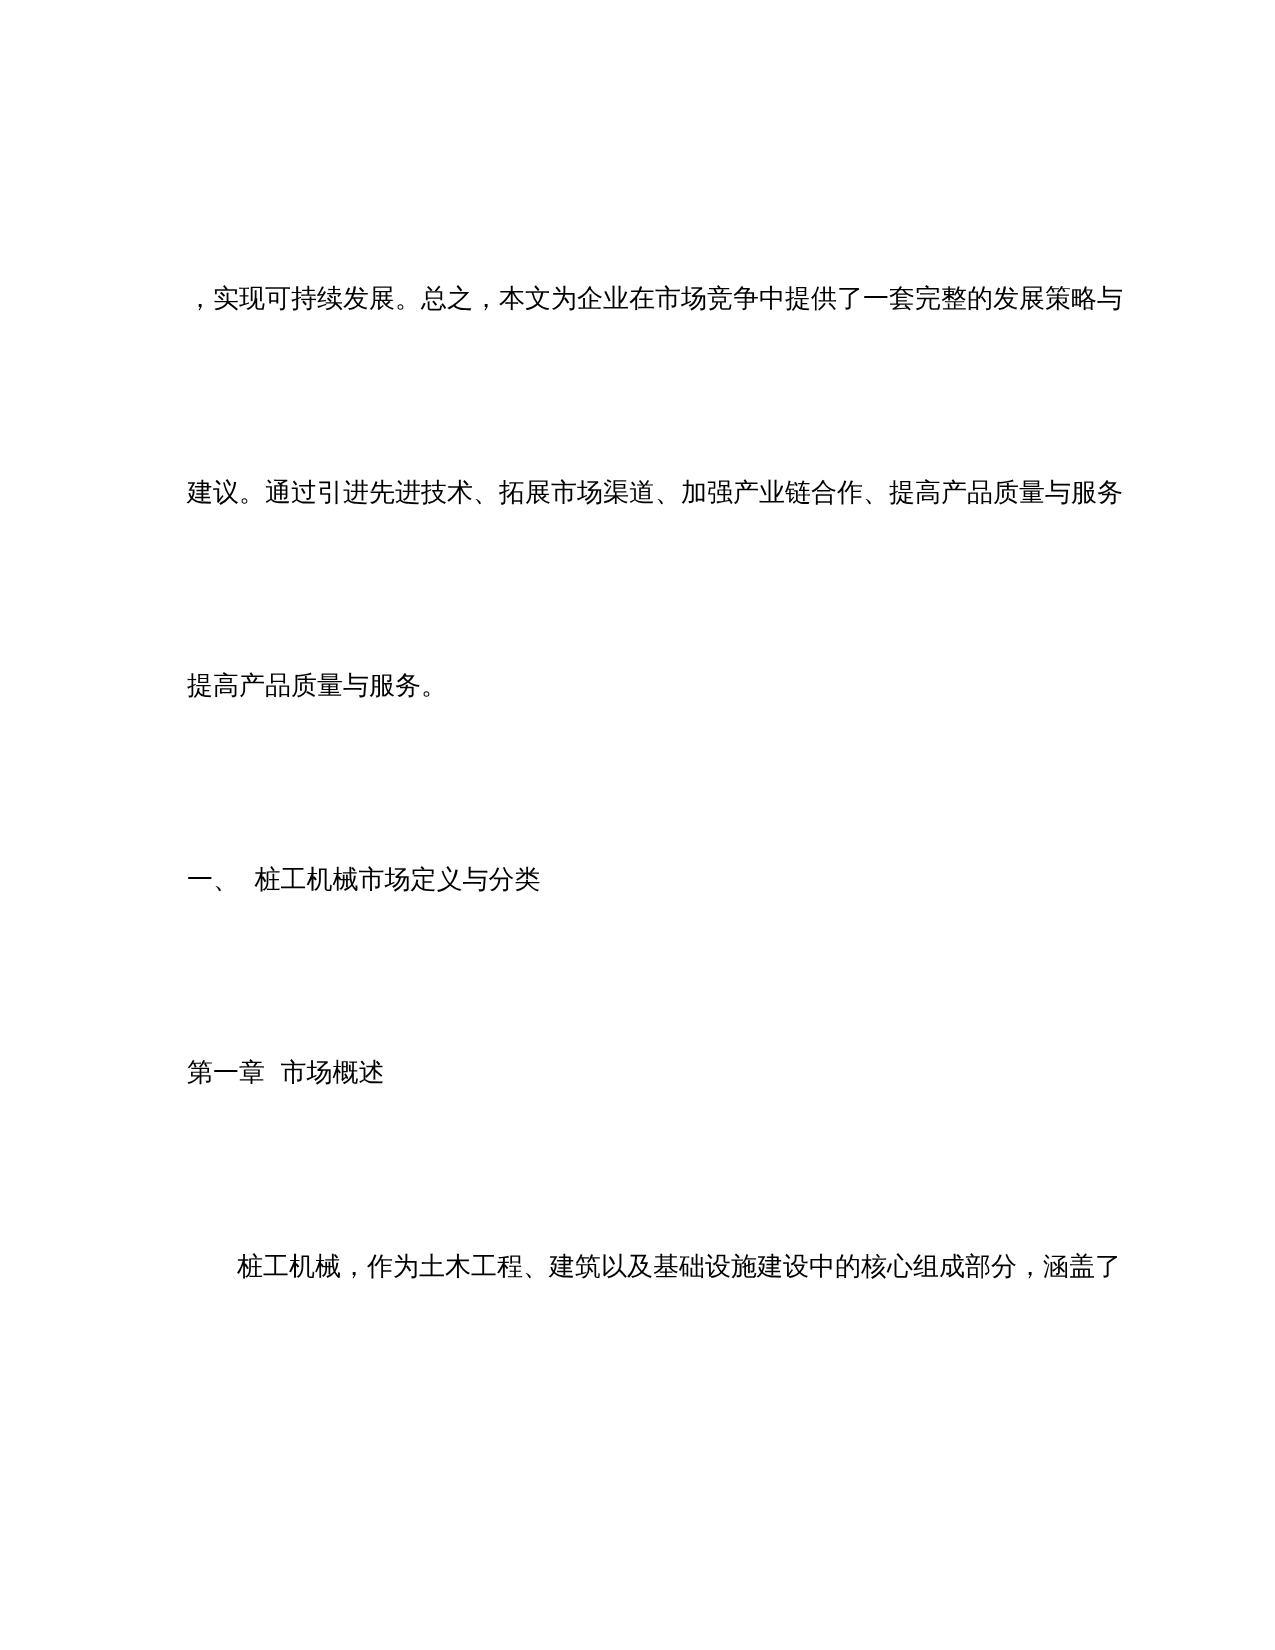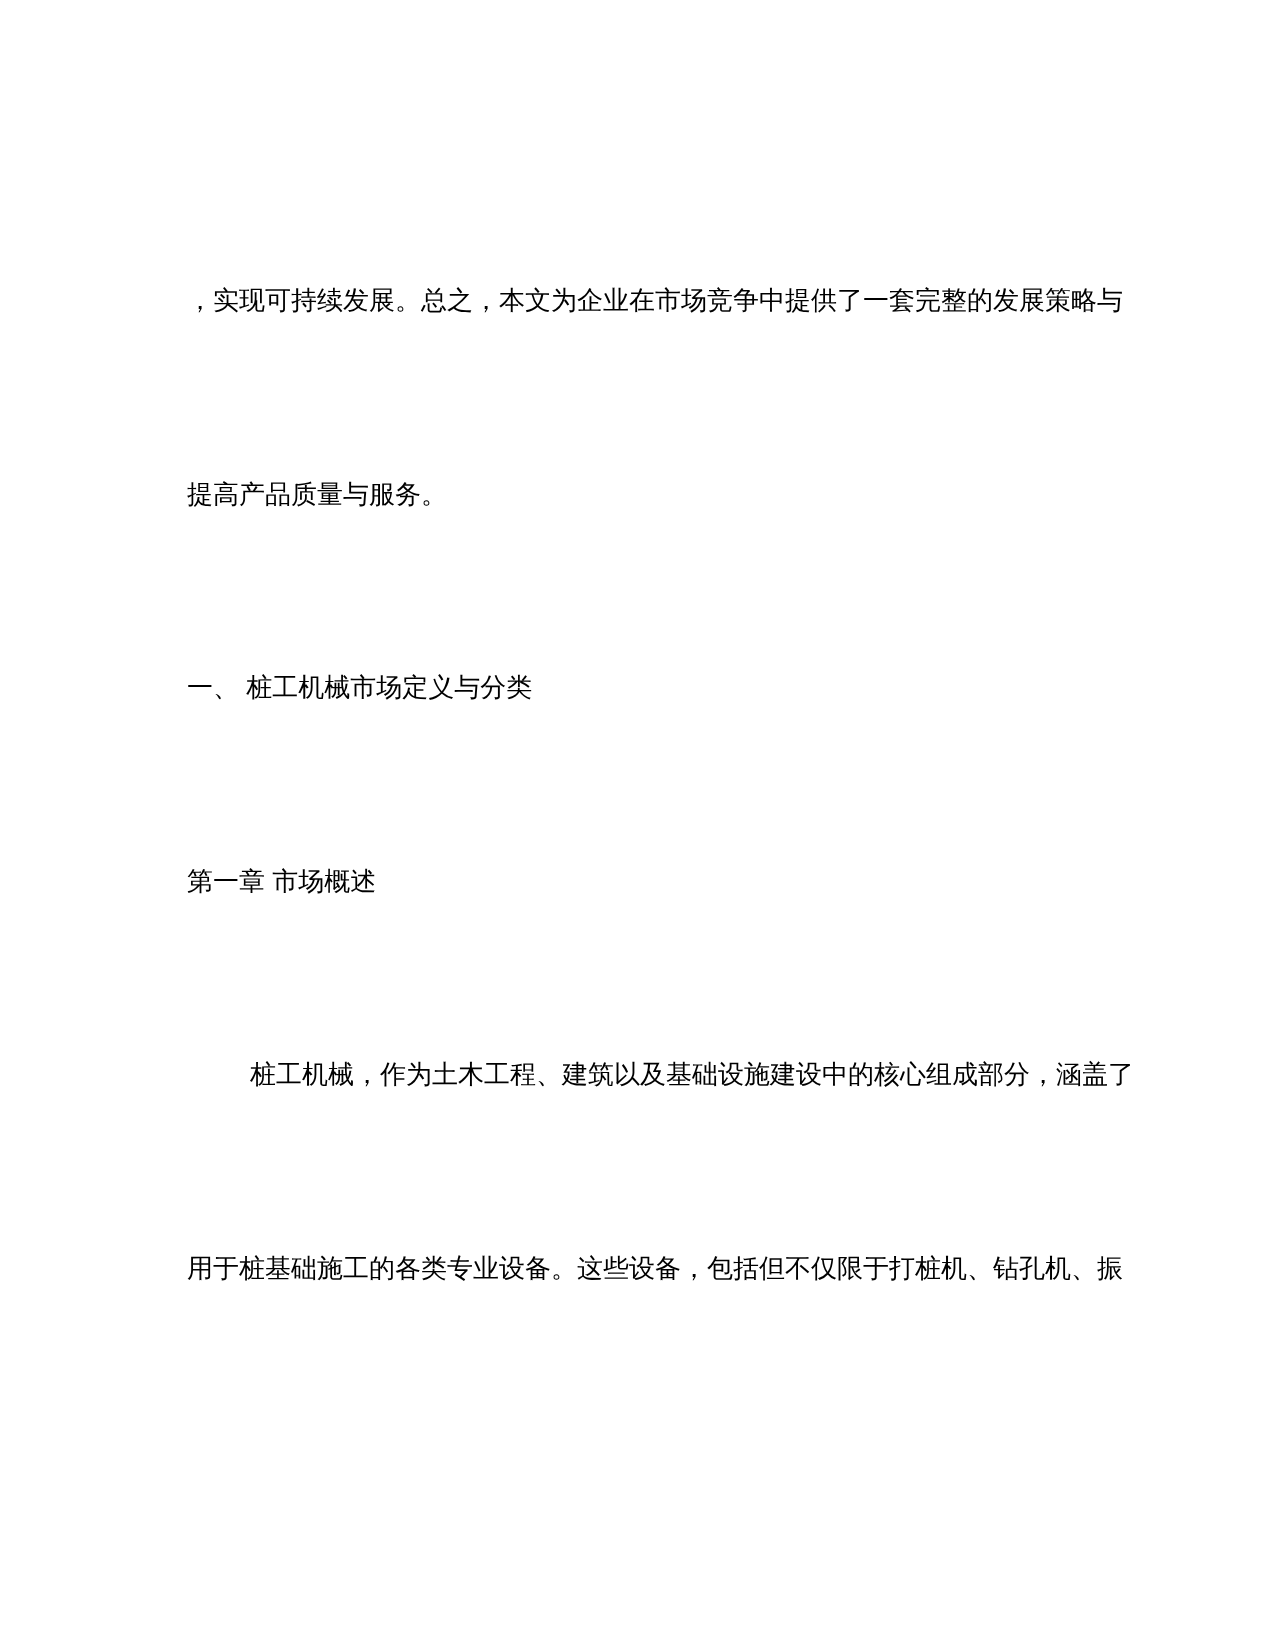--- a/index.html
+++ b/index.html
@@ -6,48 +6,48 @@
     margin: 0;
     padding: 0;
     background: #ffffff;
   }
   .page {
     position: relative;
     width: 1275px;
     height: 1312px;
     background: #ffffff;
     overflow: hidden;
-    font-family: Liberation Sans, sans-serif;
+    font-family: Liberation Mono, monospace;
     color: #000000;
   }
   .text-block {
     position: absolute;
     left: 187px;
     top: 139px;
     width: 960px;
     font-size: 26px;
     line-height: 64.5px;
     letter-spacing: 0px;
     white-space: pre;
     color: #000000;
   }
   .line {
     height: 64.5px;
   }
   .line.indent {
     text-indent: 50px;
-    text-align: center;
   }
 </style>
 </head>
 <body>
 
 <div class="page">
   <div class="text-block">
     <div class="line">，实现可持续发展。总之，本文为企业在市场竞争中提供了一套完整的发展策略与</div>
+    <div class="line">建议。通过引进先进技术、拓展市场渠道、加强产业链合作、提高产品质量与服务</div>
     <div class="line">提高产品质量与服务。</div>
     <div class="line">一、 桩工机械市场定义与分类</div>
     <div class="line">第一章 市场概述</div>
     <div class="line indent">桩工机械，作为土木工程、建筑以及基础设施建设中的核心组成部分，涵盖了</div>
     <div class="line">用于桩基础施工的各类专业设备。这些设备，包括但不仅限于打桩机、钻孔机、振</div>
     
     
     
     
     

